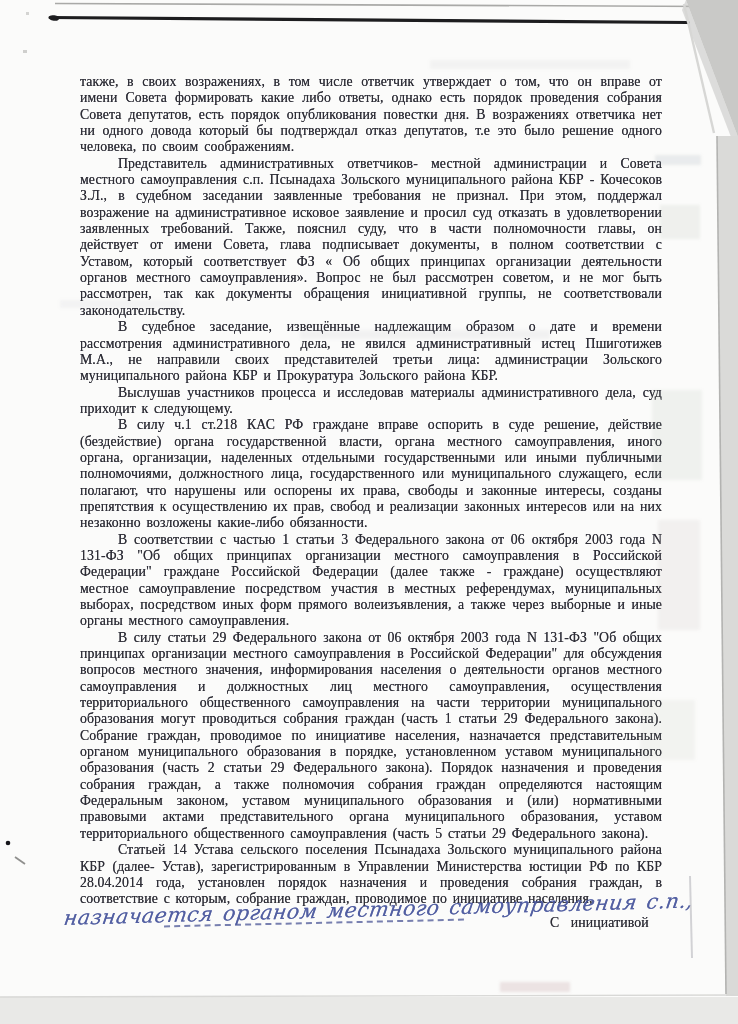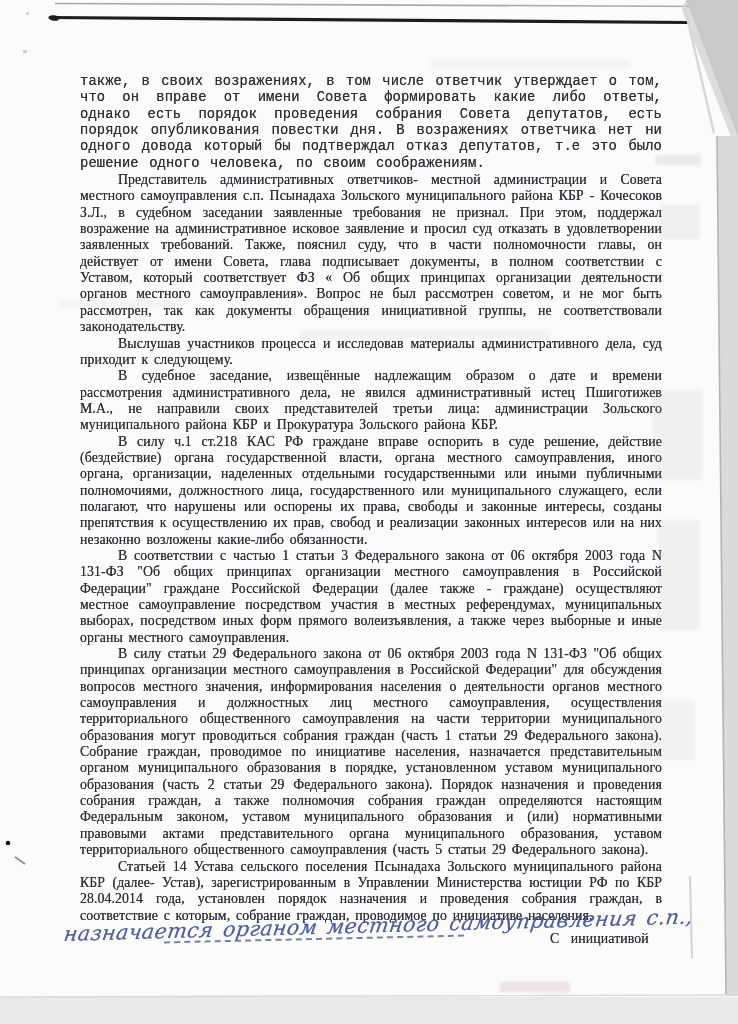--- a/index.html
+++ b/index.html
@@ -23,21 +23,21 @@
     z-index: 1;
     color: var(--ink, #2e2e37);
     font-size: 13.8px;
     line-height: 16.35px;
     text-align: justify;
     word-spacing: 2.2px;
     letter-spacing: 0.1px;
     text-shadow: 0 0 0.4px rgba(45,45,55,0.85);
   }
   .text-block p { margin: 0; text-indent: 38px; }
-  .text-block p.no-indent { text-indent: 0; font-family: Liberation Mono, monospace; }
+  .text-block p.no-indent { text-indent: 0; }
   
   .final-line {
     position: relative;
     height: 36px;
     margin-top: 1px;
   }
   .handwriting {
     position: absolute;
     left: -16px;
     top: 1px;
@@ -80,22 +80,22 @@
   }
 </style>
 </head>
 <body>
 
 <div class="scan-page">
 
   <div class="text-block">
     <p class="no-indent">также, в своих возражениях, в том числе ответчик утверждает о том, что он вправе от имени Совета формировать какие либо ответы, однако есть порядок проведения собрания Совета депутатов, есть порядок опубликования повестки дня. В возражениях ответчика нет ни одного довода который бы подтверждал  отказ  депутатов, т.е это было решение одного человека, по своим соображениям.</p>
     <p>Представитель административных ответчиков- местной администрации и Совета местного самоуправления с.п. Псынадаха Зольского муниципального района КБР - Кочесоков З.Л., в судебном заседании заявленные требования не признал. При этом, поддержал возражение на административное исковое заявление и просил суд отказать в удовлетворении заявленных требований. Также, пояснил суду, что в части полномочности главы, он действует от имени Совета, глава подписывает документы, в полном соответствии с Уставом,  который соответствует ФЗ « Об общих принципах организации деятельности  органов местного самоуправления». Вопрос не был рассмотрен советом, и не мог быть рассмотрен, так как документы обращения инициативной группы, не соответствовали законодательству.</p>
+    <p>В судебное заседание, извещённые надлежащим образом о дате и времени рассмотрения административного дела, не явился административный истец Пшиготижев М.А., не направили своих представителей третьи лица: администрации Зольского муниципального района КБР и Прокуратура Зольского района КБР.</p>
     <p>Выслушав участников процесса и исследовав материалы административного дела, суд приходит к следующему.</p>
-    <p>В судебное заседание, извещённые надлежащим образом о дате и времени рассмотрения административного дела, не явился административный истец Пшиготижев М.А., не направили своих представителей третьи лица: администрации Зольского муниципального района КБР и Прокуратура Зольского района КБР.</p>
     <p>В силу ч.1 ст.218 КАС РФ граждане вправе оспорить в суде решение, действие (бездействие) органа государственной власти, органа местного самоуправления, иного органа, организации, наделенных отдельными государственными или иными публичными полномочиями, должностного лица, государственного или муниципального служащего, если полагают, что нарушены или оспорены их права, свободы и законные интересы, созданы препятствия к осуществлению их прав, свобод и реализации законных интересов или на них незаконно возложены какие-либо обязанности.</p>
     <p>В соответствии с частью 1 статьи 3 Федерального закона от 06 октября 2003 года N 131-ФЗ "Об общих принципах организации местного самоуправления в Российской Федерации" граждане Российской Федерации (далее также - граждане) осуществляют местное самоуправление посредством участия в местных референдумах, муниципальных выборах, посредством иных форм прямого волеизъявления, а также через выборные и иные органы местного самоуправления.</p>
     <p>В силу статьи 29 Федерального закона от 06 октября 2003 года N 131-ФЗ "Об общих принципах организации местного самоуправления в Российской Федерации" для обсуждения вопросов местного значения, информирования населения о деятельности органов местного самоуправления и должностных лиц местного самоуправления, осуществления территориального общественного самоуправления на части территории муниципального образования могут проводиться собрания граждан (часть 1 статьи 29 Федерального закона). Собрание граждан, проводимое по инициативе населения, назначается представительным органом муниципального образования в порядке, установленном уставом муниципального образования (часть 2 статьи 29 Федерального закона). Порядок назначения и проведения собрания граждан, а также полномочия собрания граждан определяются настоящим Федеральным законом, уставом муниципального образования и (или) нормативными правовыми актами представительного органа муниципального образования, уставом территориального общественного самоуправления (часть 5 статьи 29 Федерального закона).</p>
     <p>Статьей 14 Устава сельского поселения Псынадаха Зольского муниципального района КБР (далее- Устав), зарегистрированным в Управлении Министерства юстиции РФ по КБР 28.04.2014 года, установлен порядок назначения и проведения собрания граждан, в соответствие с которым, собрание граждан, проводимое по инициативе населения,</p>
 
     <div class="final-line">
       <span class="strike-dashes"></span>
       <span class="handwriting">назначается органом местного самоуправления с.п.,</span>
       <span class="printed-tail">С инициативой</span>
     </div>

